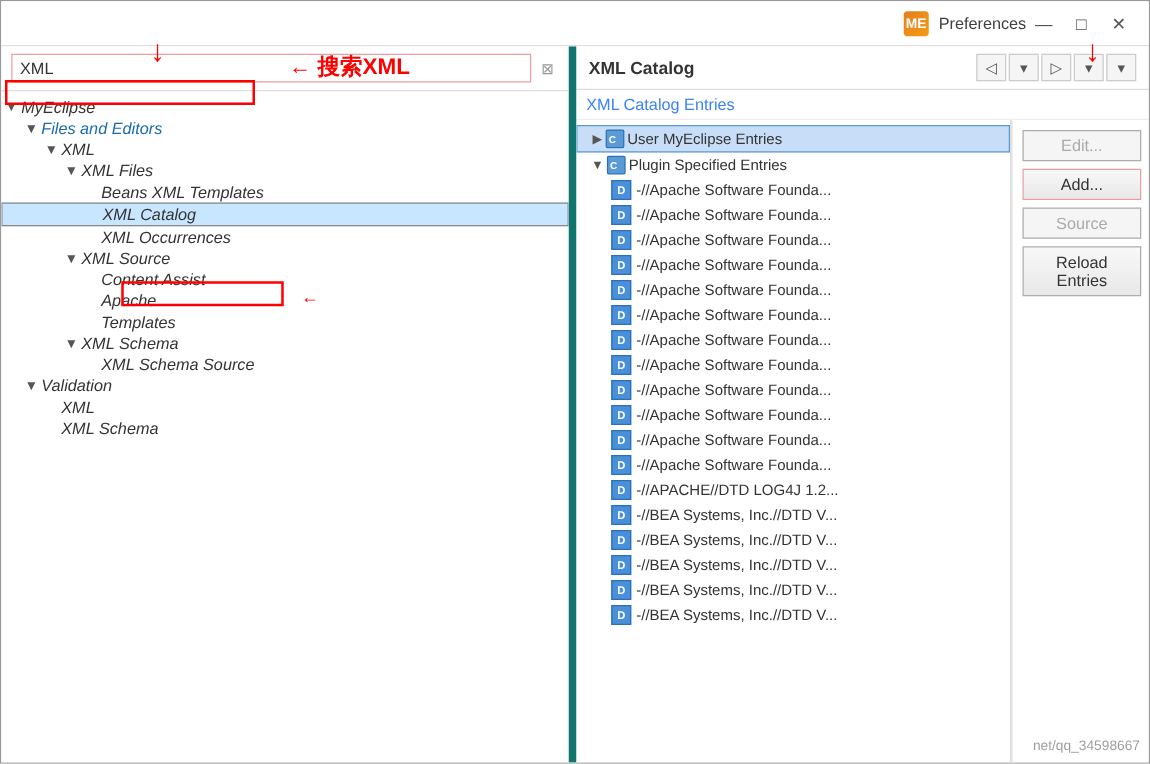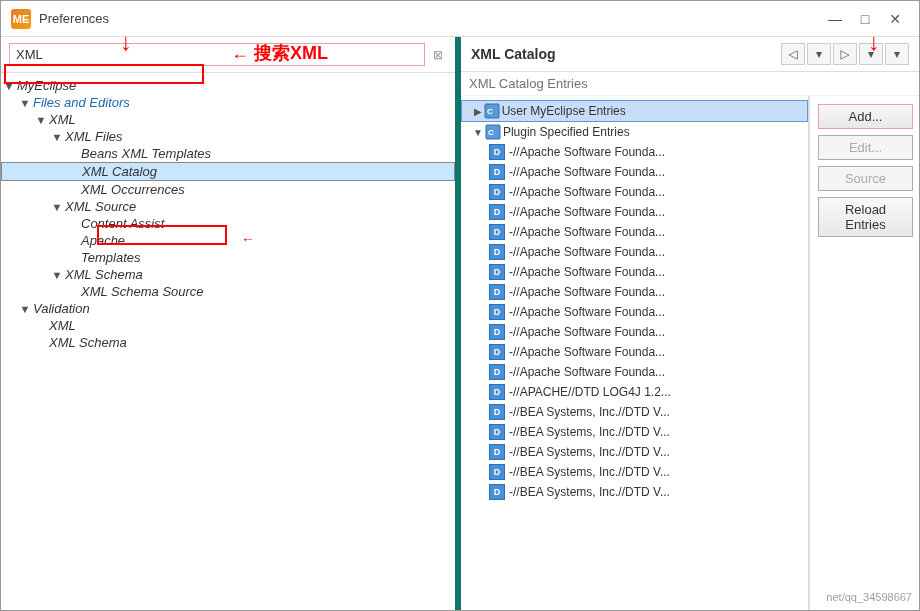--- a/index.html
+++ b/index.html
@@ -20,21 +20,21 @@
       display: flex;
       flex-direction: column;
     }
 
     .title-bar {
       background: #fff;
       border-bottom: 1px solid #ddd;
       padding: 6px 10px;
       display: flex;
       align-items: center;
-      justify-content: space-between;
+      justify-content: flex-end;
       height: 36px;
     }
 
     .title-bar-left {
       display: flex;
       align-items: center;
       gap: 8px;
     }
 
     .app-icon {
@@ -182,21 +182,21 @@
       background: #f5f5f5;
       cursor: pointer;
       display: flex; align-items: center; justify-content: center;
       font-size: 12px;
       color: #555;
     }
 
     .catalog-header {
       padding: 4px 8px;
       font-size: 13px;
-      color: #737373;
+      color: #3b82f6;
       border-bottom: 1px solid #eee;
     }
 
     .catalog-content {
       display: flex;
       flex: 1;
       overflow: hidden;
     }
 
     .catalog-tree {
@@ -553,22 +553,22 @@
     </div>
             <div class="catalog-tree-item">
       <span style="display:inline-block;width:24px;"></span>
 
       <span class="entry-icon">D</span>
       <span class="catalog-label">-//BEA Systems, Inc.//DTD V...</span>
     </div>
           </div>
 
         <div class="catalog-buttons">
+          <button class="action-btn" disabled="">Edit...</button>
           <button class="action-btn primary">Add...</button>
-          <button class="action-btn" disabled="">Edit...</button>
           <button class="action-btn" disabled="">Source</button>
           <button class="action-btn">Reload Entries</button>
         </div>
       </div>
     <div style="position: absolute; border: 2px solid red; pointer-events: none; z-index: 20; left: 4px; top: 64px; width: 200px; height: 20px;"></div>
         <div style="position: absolute; color: red; font-size: 24px; font-weight: bold; pointer-events: none; z-index: 20; left: 120px; top: 28px;">↓</div>
         <div style="position: absolute; color: red; font-size: 24px; font-weight: bold; pointer-events: none; z-index: 20; right: 40px; top: 28px;">↓</div>
       </div>
   </div>
 </div>

